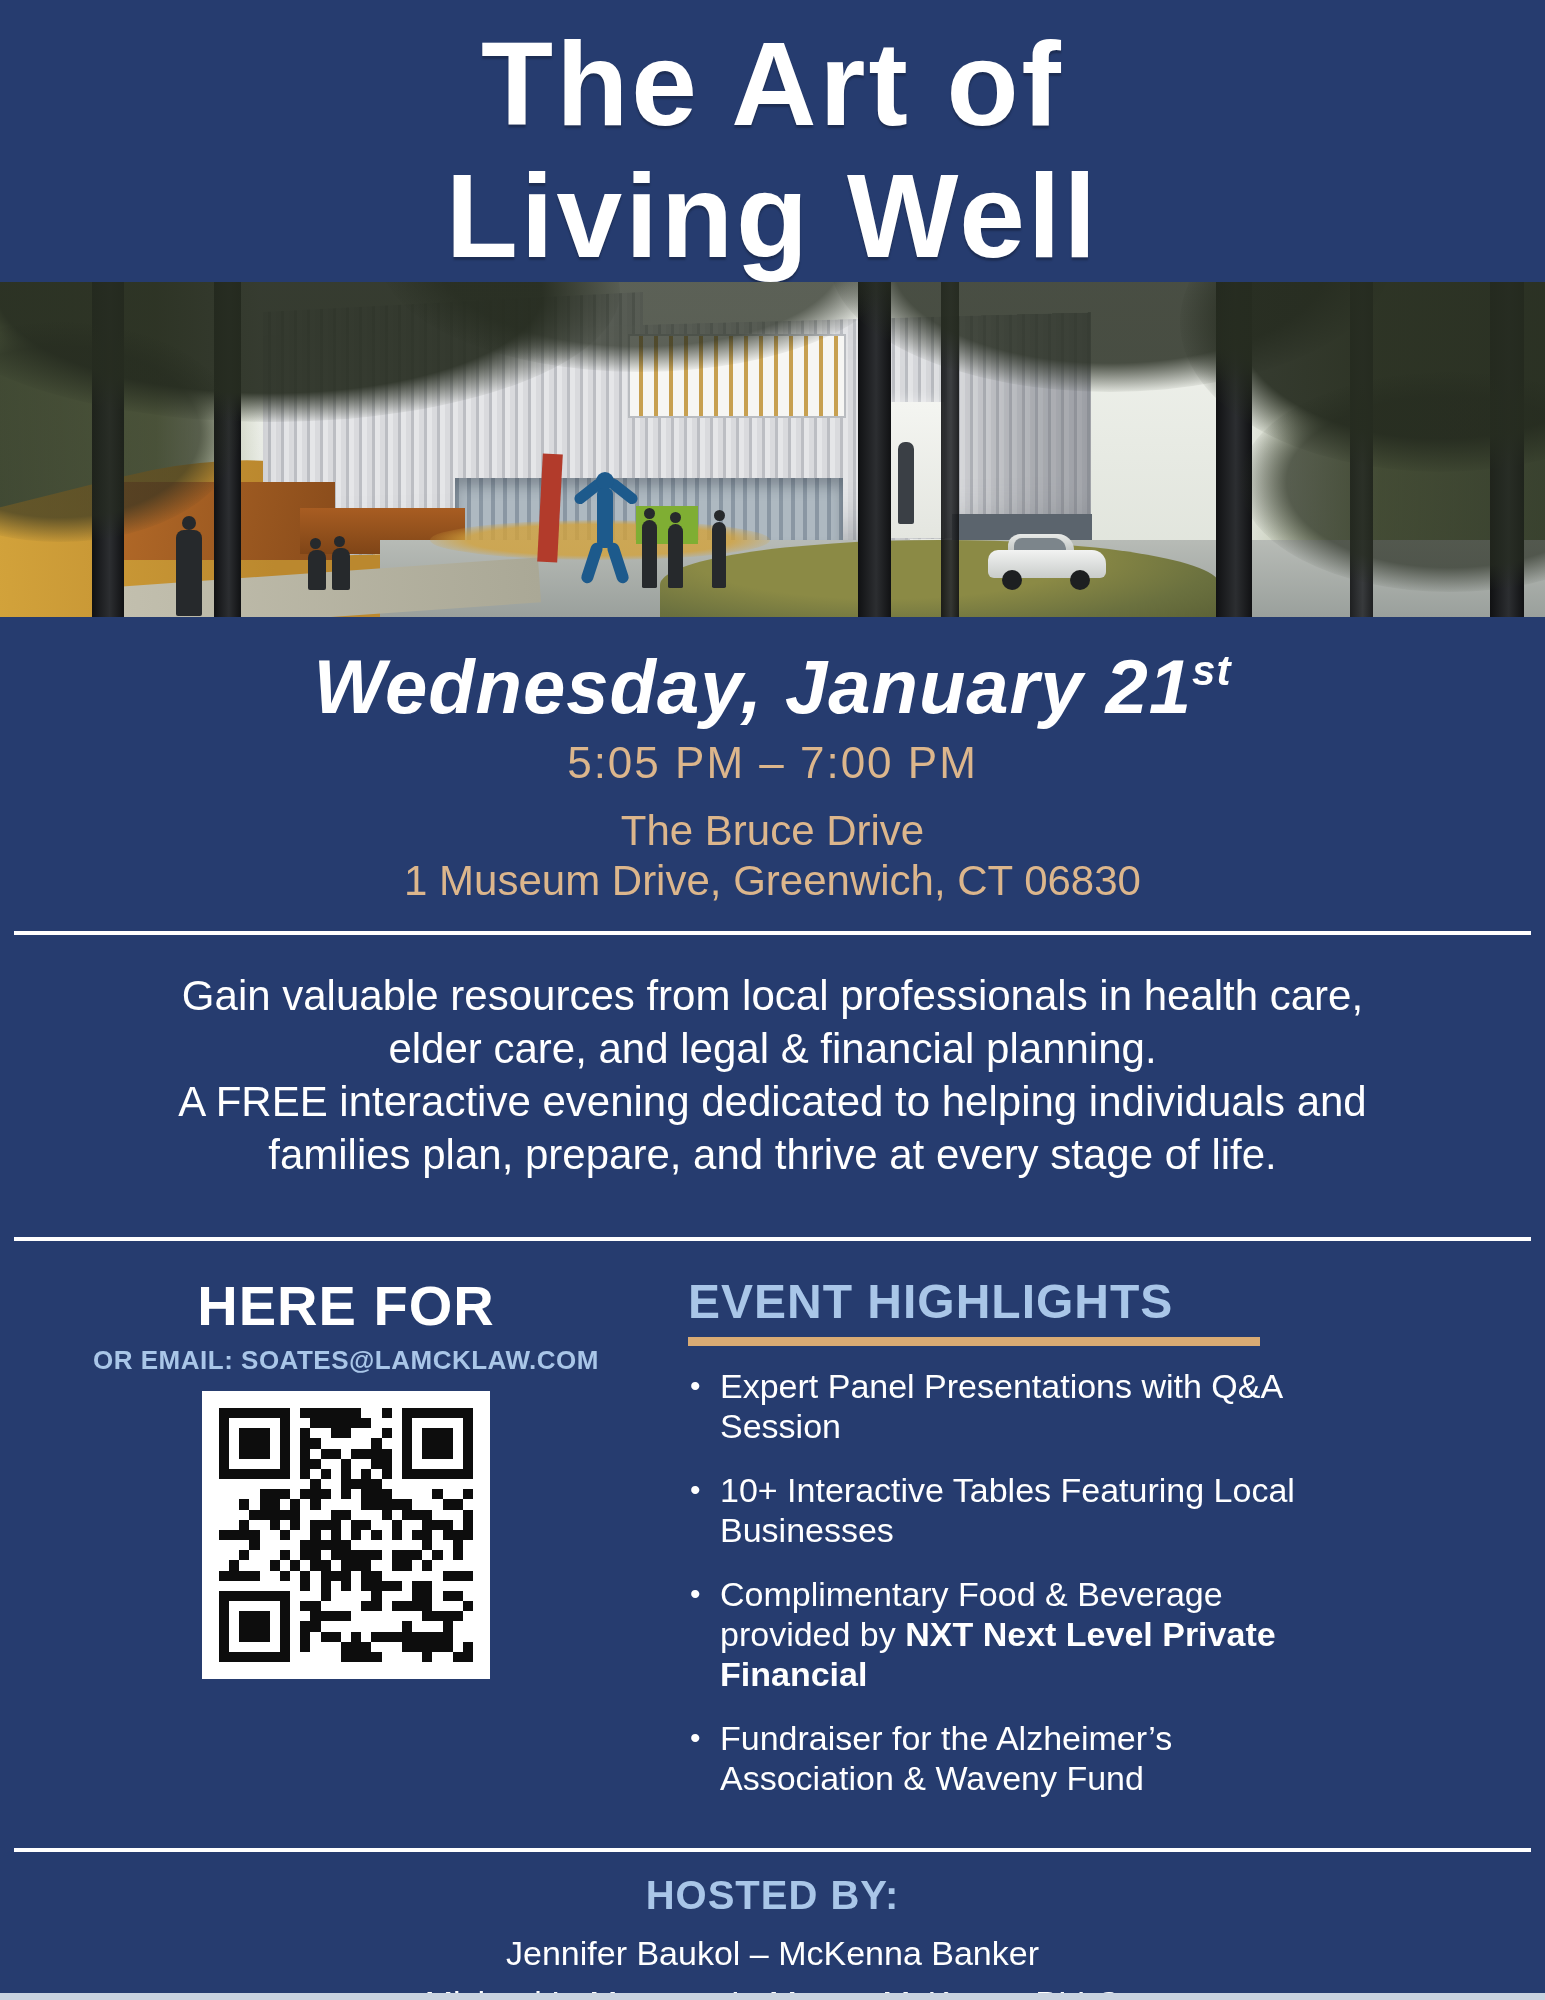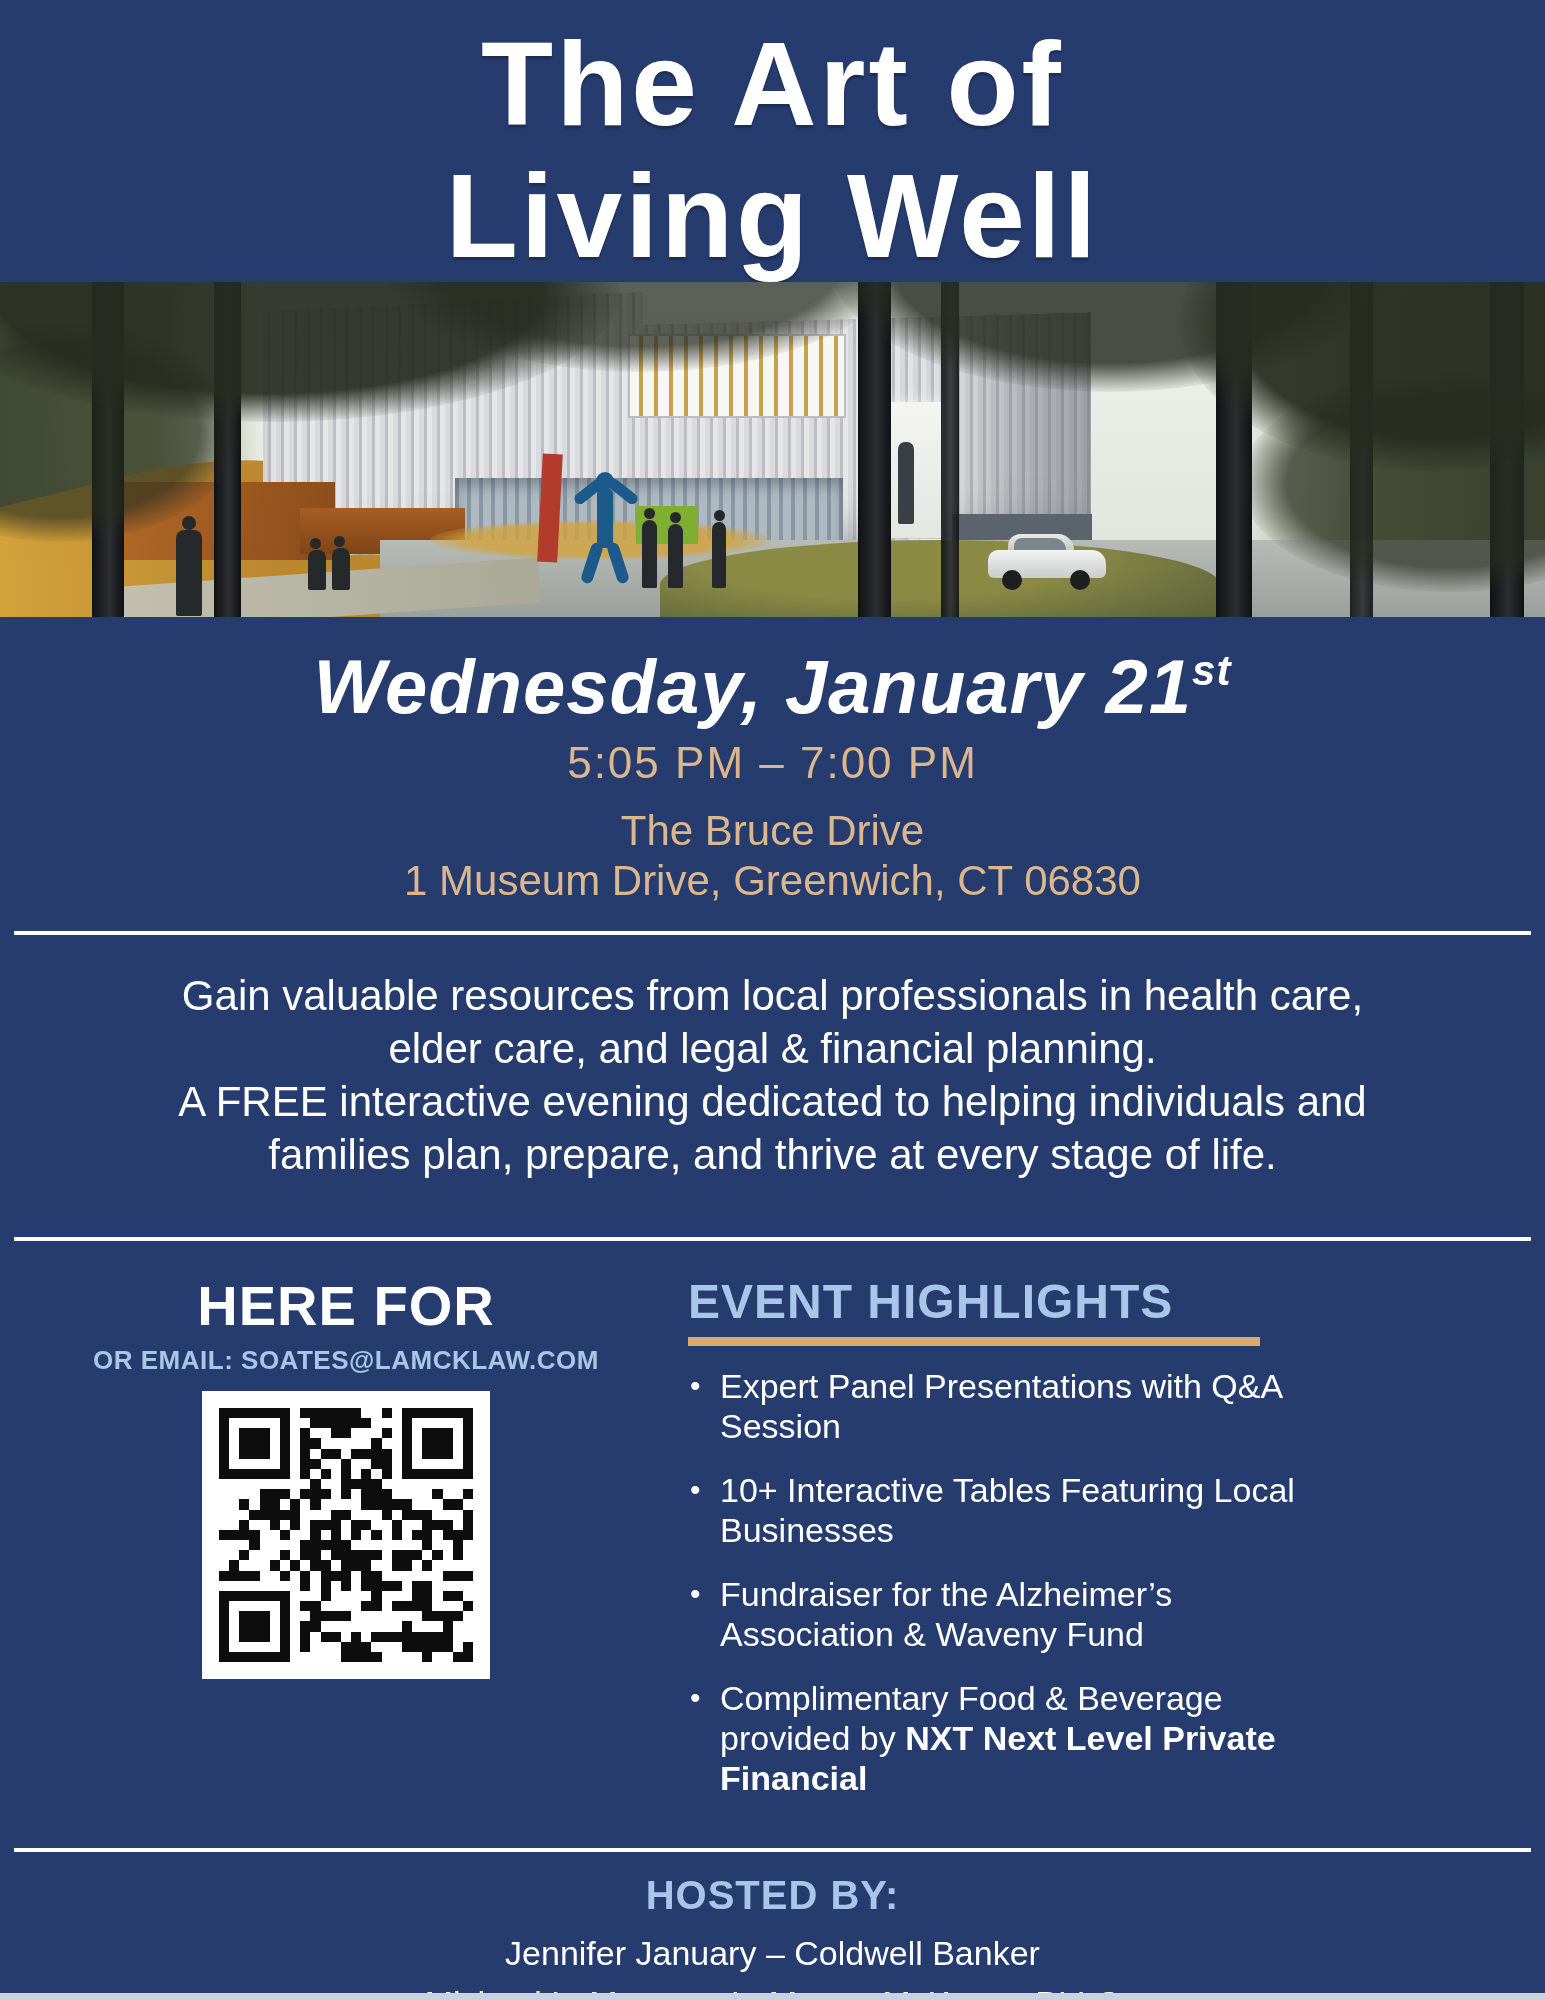--- a/index.html
+++ b/index.html
@@ -843,30 +843,30 @@
             <div style="background: rgb(13, 13, 13);"></div>
           </div>
       </div>
     </div>
     <div class="col-right">
       <h2 class="highlights-heading">EVENT HIGHLIGHTS</h2>
       <div class="heading-underline"></div>
       <ul class="highlights" id="highlights-list">
           <li><span>Expert Panel Presentations with Q&amp;A Session</span></li>
           <li><span>10+ Interactive Tables Featuring Local Businesses</span></li>
+          <li><span>Complimentary Food &amp; Beverage provided by </span><b>NXT Next Level Private Financial</b></li>
           <li><span>Fundraiser for the Alzheimer’s Association &amp; Waveny Fund</span></li>
-          <li><span>Complimentary Food &amp; Beverage provided by </span><b>NXT Next Level Private Financial</b></li>
         </ul>
     </div>
   </section>
 
   <hr class="rule">
 
   <section class="hosted">
     <h3 class="hosted-heading">HOSTED BY:</h3>
     <div class="hosts" id="hosts">
-        <div class="host-line">Jennifer January – Coldwell Banker</div>
+        <div class="host-line">Jennifer Baukol – McKenna Banker</div>
         <div class="host-line">Michael LaMagna – LaMagna McKenna PLLC</div>
       </div>
   </section>
 
   <div class="bottom-strip"></div>
 </div>
 
 </body></html>

